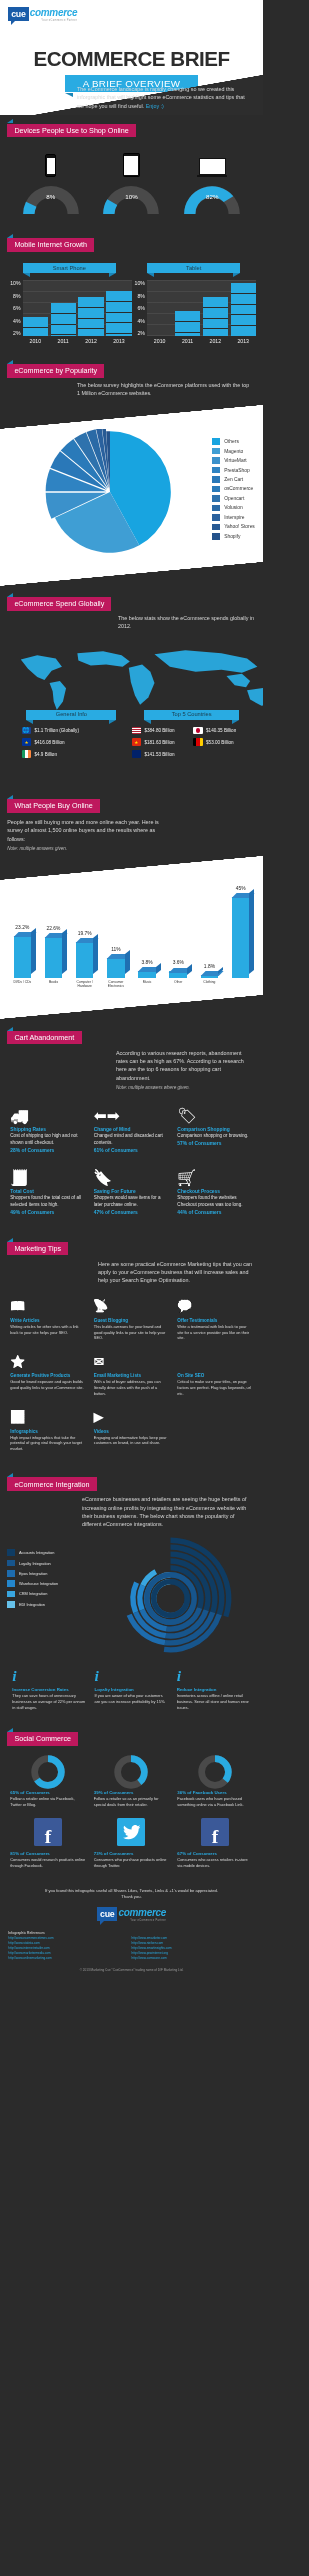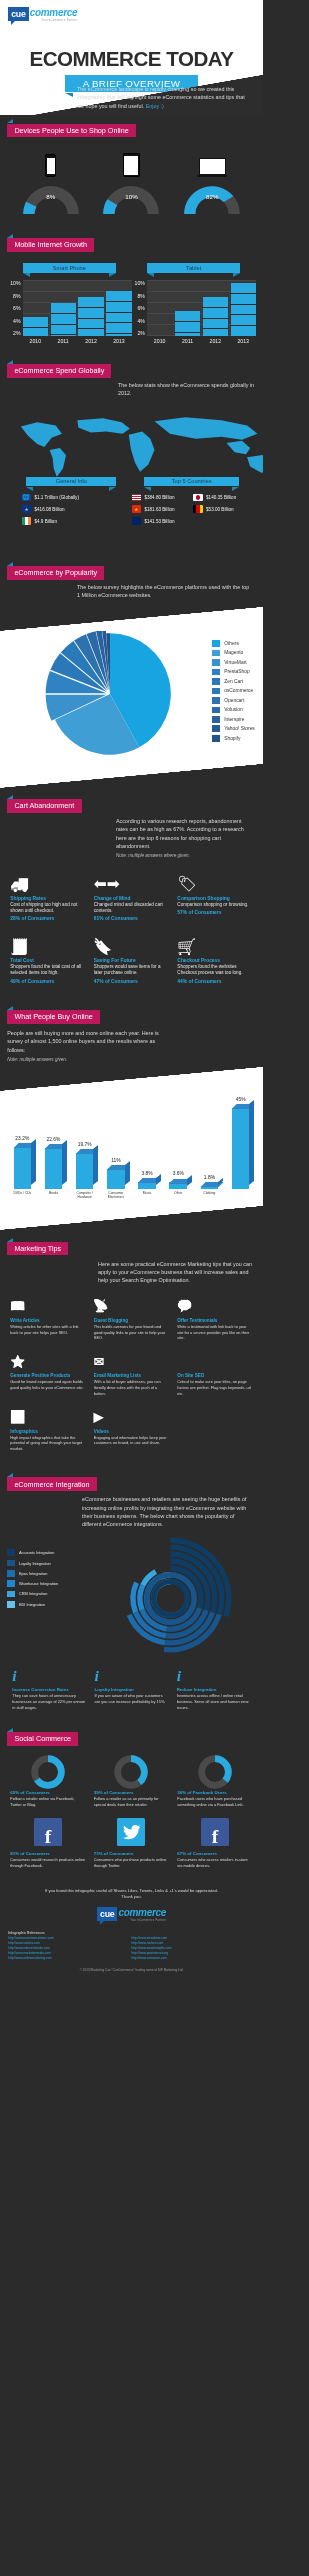--- a/index.html
+++ b/index.html
@@ -176,21 +176,21 @@
 <div class="page">
 
   <div class="header">
     <div class="logo">
       <span class="logo-cue">cue</span>
       <span>
         <span class="logo-commerce">commerce</span>
         <div class="logo-tag">Your eCommerce Partner</div>
       </span>
     </div>
-    <h1 class="title">ECOMMERCE TODAY</h1>
+    <h1 class="title">ECOMMERCE BRIEF</h1>
     <div class="ribbon-wrap">
       <div class="ribbon">A BRIEF OVERVIEW</div>
     </div>
     <div class="hdr-diag"></div>
   </div>
 
   <div style="padding:0 10.3px 5.2px 77px; margin-top:-36px; position:relative; z-index:3;">
     <p class="intro">
       <span>The eCommerce landscape is rapidly changing so we created this inforgraphic that will highlight some eCommerce statistics and tips that we hope you will find useful.</span>
       <span class="enjoy">Enjoy :)</span>
@@ -317,98 +317,20 @@
           </div>
         </div>
         <div class="xaxis">
           <span>2010</span>
           <span>2011</span>
           <span>2012</span>
           <span>2013</span>
         </div>
       </div>
 
-    </div>
-  </div>
-
-  <div class="section">
-    <div class="sec-head">eCommerce Spend Globally</div>
-    <div style="padding:3.1px 8.2px 2.1px 118px;">
-      <p class="intro">The below stats show the eCommerce spends globally in 2012.</p>
-    </div>
-
-    <div class="map-wrap">
-      <svg class="map-svg" height="72" viewBox="0 0 600 140">
-        <g fill="#29abe2">
-          <path d="M40 30 L72 22 L108 28 L120 44 L100 52 L86 70 L72 64 L54 48 Z"></path>
-          <path d="M96 76 L116 72 L128 86 L122 112 L110 128 L104 112 L102 92 Z"></path>
-          <path d="M150 18 L200 14 L236 22 L252 34 L238 44 L206 40 L176 42 L152 32 Z"></path>
-          <path d="M250 46 L276 40 L292 54 L300 76 L288 104 L272 118 L262 100 L254 74 Z"></path>
-          <path d="M300 20 L360 12 L430 18 L480 28 L500 44 L470 56 L430 50 L380 54 L330 44 Z"></path>
-          <path d="M440 62 L470 58 L486 72 L478 84 L456 80 Z"></path>
-          <path d="M480 90 L520 84 L548 94 L540 114 L508 120 L486 108 Z"></path>
-          <path d="M556 120 L576 116 L584 128 L566 132 Z"></path>
-        </g>
-      </svg>
-
-      <div class="spend-cols">
-        <div class="spend-col">
-          <div style="display:flex;justify-content:center;margin-bottom:7.2px;">
-            <div class="sub-ribbon" style="width:90px">General Info</div>
-          </div>
-          <div style="padding-left:10.3px">
-            <div class="flagline">
-              <span class="flag" style="background:#1a3f8f;display:flex;align-items:center;justify-content:center;color:#fff;font-size:6.2px;line-height:1">🌐</span>
-              <span>$1.1 Trillion (Globally)</span>
-            </div>
-            <div class="flagline">
-              <span class="flag" style="background:#003399;display:flex;align-items:center;justify-content:center;color:#ffcc00;font-size:4.6px;">★</span>
-              <span>$416.08 Billion</span>
-            </div>
-            <div class="flagline">
-              <span class="flag" style="background:linear-gradient(to right,#169b62 33%,#fff 33% 66%,#ff883e 66%);"></span>
-              <span>$4.9 Billion</span>
-            </div>
-          </div>
-        </div>
-
-        <div class="spend-col">
-          <div style="display:flex;justify-content:center;margin-bottom:7.2px;">
-            <div class="sub-ribbon" style="width:95px">Top 5 Countries</div>
-          </div>
-          <div class="top5">
-            <div style="flex:1">
-              <div class="flagline">
-                <span class="flag" style="background:repeating-linear-gradient(to bottom,#b22234 0 1px,#fff 1px 2.1px);"></span>
-                <span>$384.80 Billion</span>
-              </div>
-              <div class="flagline">
-                <span class="flag" style="background:#de2910;display:flex;align-items:center;justify-content:center;color:#ffde00;font-size:4.6px;">★</span>
-                <span>$181.63 Billion</span>
-              </div>
-              <div class="flagline">
-                <span class="flag" style="background:#012169;"></span>
-                <span>$141.53 Billion</span>
-              </div>
-            </div>
-            <div style="flex:1">
-              <div class="flagline">
-                <span class="flag" style="background:#fff;display:flex;align-items:center;justify-content:center;">
-                    <i style="display:block;width:4.6px;height:4.6px;border-radius:50%;background:#bc002d"></i>
-                  </span>
-                <span>$140.35 Billion</span>
-              </div>
-              <div class="flagline">
-                <span class="flag" style="background:linear-gradient(to right,#000 33%,#dd0000 33% 66%,#ffce00 66%);"></span>
-                <span>$53.00 Billion</span>
-              </div>
-            </div>
-          </div>
-        </div>
-      </div>
     </div>
   </div>
 
   <div class="section">
     <div class="sec-head">eCommerce by Popularity</div>
     <div style="padding:3.1px 10.3px 7.2px 77px;">
       <p class="intro">The below survey highlights the eCommerce platforms used with the top 1 Million eCommerce websites.</p>
     </div>
     <div class="diag-top"></div>
     <div class="pie-row">
@@ -471,63 +393,95 @@
           <div class="legend-item">
             <span class="legend-sw" style="background:#24528b"></span>
                    <span class="legend-lb">Shopify</span>
           </div>
         </div>
     </div>
     <div class="diag-bottom"></div>
   </div>
 
   <div class="section">
-    <div class="sec-head">Cart Abandonment</div>
-    <div style="padding:4.1px 10.3px 3.1px 116px;">
-      <p class="intro">According to various research reports, abandonment rates can be as high as 67%. According to a research here are the top 6 reasons for shopping cart abandonment.</p>
-      <p class="note">Note: multiple answers where given.</p>
-    </div>
-    <div class="cards" id="cart-cards">
-        <div class="card">
-          <div class="card-ico" style="font-size:15.5px;filter:grayscale(1) brightness(3);">🚚</div>
-      <div class="card-t">Shipping Rates</div>
-      <div class="card-d">Cost of shipping too high and not shown until checkout.</div>
-      <div class="card-p">28% of Consumers</div>
-        </div>
-        <div class="card">
-          <div class="card-ico" style="font-size:15.5px;filter:grayscale(1) brightness(3);">⬅➡</div>
-      <div class="card-t">Change of Mind</div>
-      <div class="card-d">Changed mind and discarded cart contents.</div>
-      <div class="card-p">61% of Consumers</div>
-        </div>
-        <div class="card">
-          <div class="card-ico" style="font-size:15.5px;filter:grayscale(1) brightness(3);">🏷</div>
-      <div class="card-t">Comparison Shopping</div>
-      <div class="card-d">Comparison shopping or browsing.</div>
-      <div class="card-p">57% of Consumers</div>
-        </div>
-        <div class="card">
-          <div class="card-ico" style="font-size:15.5px;filter:grayscale(1) brightness(3);">🧾</div>
-      <div class="card-t">Total Cost</div>
-      <div class="card-d">Shoppers found the total cost of all selected items too high.</div>
-      <div class="card-p">49% of Consumers</div>
-        </div>
-        <div class="card">
-          <div class="card-ico" style="font-size:15.5px;filter:grayscale(1) brightness(3);">🔖</div>
-      <div class="card-t">Saving For Future</div>
-      <div class="card-d">Shoppers would save items for a later purchase online.</div>
-      <div class="card-p">47% of Consumers</div>
-        </div>
-        <div class="card">
-          <div class="card-ico" style="font-size:15.5px;filter:grayscale(1) brightness(3);">🛒</div>
-      <div class="card-t">Checkout Process</div>
-      <div class="card-d">Shoppers found the websites Checkout process was too long.</div>
-      <div class="card-p">44% of Consumers</div>
-        </div>
-      </div>
+    <div class="sec-head">eCommerce Spend Globally</div>
+    <div style="padding:3.1px 8.2px 2.1px 118px;">
+      <p class="intro">The below stats show the eCommerce spends globally in 2012.</p>
+    </div>
+
+    <div class="map-wrap">
+      <svg class="map-svg" height="72" viewBox="0 0 600 140">
+        <g fill="#29abe2">
+          <path d="M40 30 L72 22 L108 28 L120 44 L100 52 L86 70 L72 64 L54 48 Z"></path>
+          <path d="M96 76 L116 72 L128 86 L122 112 L110 128 L104 112 L102 92 Z"></path>
+          <path d="M150 18 L200 14 L236 22 L252 34 L238 44 L206 40 L176 42 L152 32 Z"></path>
+          <path d="M250 46 L276 40 L292 54 L300 76 L288 104 L272 118 L262 100 L254 74 Z"></path>
+          <path d="M300 20 L360 12 L430 18 L480 28 L500 44 L470 56 L430 50 L380 54 L330 44 Z"></path>
+          <path d="M440 62 L470 58 L486 72 L478 84 L456 80 Z"></path>
+          <path d="M480 90 L520 84 L548 94 L540 114 L508 120 L486 108 Z"></path>
+          <path d="M556 120 L576 116 L584 128 L566 132 Z"></path>
+        </g>
+      </svg>
+
+      <div class="spend-cols">
+        <div class="spend-col">
+          <div style="display:flex;justify-content:center;margin-bottom:7.2px;">
+            <div class="sub-ribbon" style="width:90px">General Info</div>
+          </div>
+          <div style="padding-left:10.3px">
+            <div class="flagline">
+              <span class="flag" style="background:#1a3f8f;display:flex;align-items:center;justify-content:center;color:#fff;font-size:6.2px;line-height:1">🌐</span>
+              <span>$1.1 Trillion (Globally)</span>
+            </div>
+            <div class="flagline">
+              <span class="flag" style="background:#003399;display:flex;align-items:center;justify-content:center;color:#ffcc00;font-size:4.6px;">★</span>
+              <span>$416.08 Billion</span>
+            </div>
+            <div class="flagline">
+              <span class="flag" style="background:linear-gradient(to right,#169b62 33%,#fff 33% 66%,#ff883e 66%);"></span>
+              <span>$4.9 Billion</span>
+            </div>
+          </div>
+        </div>
+
+        <div class="spend-col">
+          <div style="display:flex;justify-content:center;margin-bottom:7.2px;">
+            <div class="sub-ribbon" style="width:95px">Top 5 Countries</div>
+          </div>
+          <div class="top5">
+            <div style="flex:1">
+              <div class="flagline">
+                <span class="flag" style="background:repeating-linear-gradient(to bottom,#b22234 0 1px,#fff 1px 2.1px);"></span>
+                <span>$384.80 Billion</span>
+              </div>
+              <div class="flagline">
+                <span class="flag" style="background:#de2910;display:flex;align-items:center;justify-content:center;color:#ffde00;font-size:4.6px;">★</span>
+                <span>$181.63 Billion</span>
+              </div>
+              <div class="flagline">
+                <span class="flag" style="background:#012169;"></span>
+                <span>$141.53 Billion</span>
+              </div>
+            </div>
+            <div style="flex:1">
+              <div class="flagline">
+                <span class="flag" style="background:#fff;display:flex;align-items:center;justify-content:center;">
+                    <i style="display:block;width:4.6px;height:4.6px;border-radius:50%;background:#bc002d"></i>
+                  </span>
+                <span>$140.35 Billion</span>
+              </div>
+              <div class="flagline">
+                <span class="flag" style="background:linear-gradient(to right,#000 33%,#dd0000 33% 66%,#ffce00 66%);"></span>
+                <span>$53.00 Billion</span>
+              </div>
+            </div>
+          </div>
+        </div>
+      </div>
+    </div>
   </div>
 
   <div class="section">
     <div class="sec-head">What People Buy Online</div>
     <div style="padding:5.2px 10.3px 5.2px 7.2px; max-width:170px;">
       <p class="intro">People are still buying more and more online each year. Here is survey of almost 1,500 online buyers and the results where as follows:</p>
       <p class="note">Note: multiple answers given.</p>
     </div>
     <div class="diag-top"></div>
     <div class="buy-white">
@@ -570,20 +524,66 @@
           <span>Books</span>
           <span>Computer / Hardware</span>
           <span>Consumer Electronics</span>
           <span>Music</span>
           <span>Other</span>
           <span>Clothing</span>
           <span></span>
         </div>
     </div>
     <div class="diag-bottom"></div>
+  </div>
+
+  <div class="section">
+    <div class="sec-head">Cart Abandonment</div>
+    <div style="padding:4.1px 10.3px 3.1px 116px;">
+      <p class="intro">According to various research reports, abandonment rates can be as high as 67%. According to a research here are the top 6 reasons for shopping cart abandonment.</p>
+      <p class="note">Note: multiple answers where given.</p>
+    </div>
+    <div class="cards" id="cart-cards">
+        <div class="card">
+          <div class="card-ico" style="font-size:15.5px;filter:grayscale(1) brightness(3);">🚚</div>
+      <div class="card-t">Shipping Rates</div>
+      <div class="card-d">Cost of shipping too high and not shown until checkout.</div>
+      <div class="card-p">28% of Consumers</div>
+        </div>
+        <div class="card">
+          <div class="card-ico" style="font-size:15.5px;filter:grayscale(1) brightness(3);">⬅➡</div>
+      <div class="card-t">Change of Mind</div>
+      <div class="card-d">Changed mind and discarded cart contents.</div>
+      <div class="card-p">61% of Consumers</div>
+        </div>
+        <div class="card">
+          <div class="card-ico" style="font-size:15.5px;filter:grayscale(1) brightness(3);">🏷</div>
+      <div class="card-t">Comparison Shopping</div>
+      <div class="card-d">Comparison shopping or browsing.</div>
+      <div class="card-p">57% of Consumers</div>
+        </div>
+        <div class="card">
+          <div class="card-ico" style="font-size:15.5px;filter:grayscale(1) brightness(3);">🧾</div>
+      <div class="card-t">Total Cost</div>
+      <div class="card-d">Shoppers found the total cost of all selected items too high.</div>
+      <div class="card-p">49% of Consumers</div>
+        </div>
+        <div class="card">
+          <div class="card-ico" style="font-size:15.5px;filter:grayscale(1) brightness(3);">🔖</div>
+      <div class="card-t">Saving For Future</div>
+      <div class="card-d">Shoppers would save items for a later purchase online.</div>
+      <div class="card-p">47% of Consumers</div>
+        </div>
+        <div class="card">
+          <div class="card-ico" style="font-size:15.5px;filter:grayscale(1) brightness(3);">🛒</div>
+      <div class="card-t">Checkout Process</div>
+      <div class="card-d">Shoppers found the websites Checkout process was too long.</div>
+      <div class="card-p">44% of Consumers</div>
+        </div>
+      </div>
   </div>
 
   <div class="section">
     <div class="sec-head">Marketing Tips</div>
     <div style="padding:4.1px 10.3px 2.1px 98px;">
       <p class="intro">Here are some practical eCommerce Marketing tips that you can apply to your eCommerce business that will increase sales and help your Search Engine Optimisation.</p>
     </div>
     <div class="tips" id="tips-grid">
         <div class="tip">
           <div class="tip-ico" style="font-size:12.4px;color:#f0f0f0;font-weight:bold;filter:grayscale(1) brightness(2.5);">📖</div>

